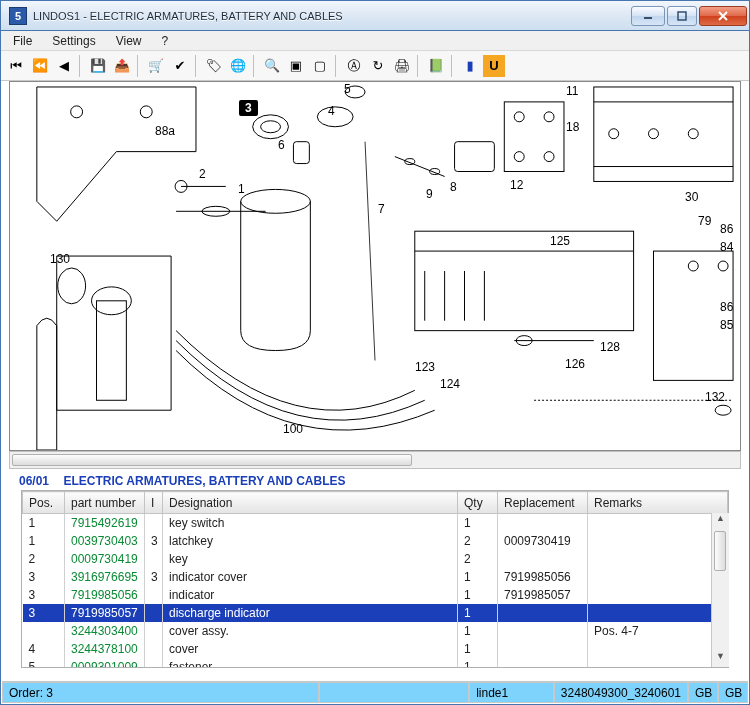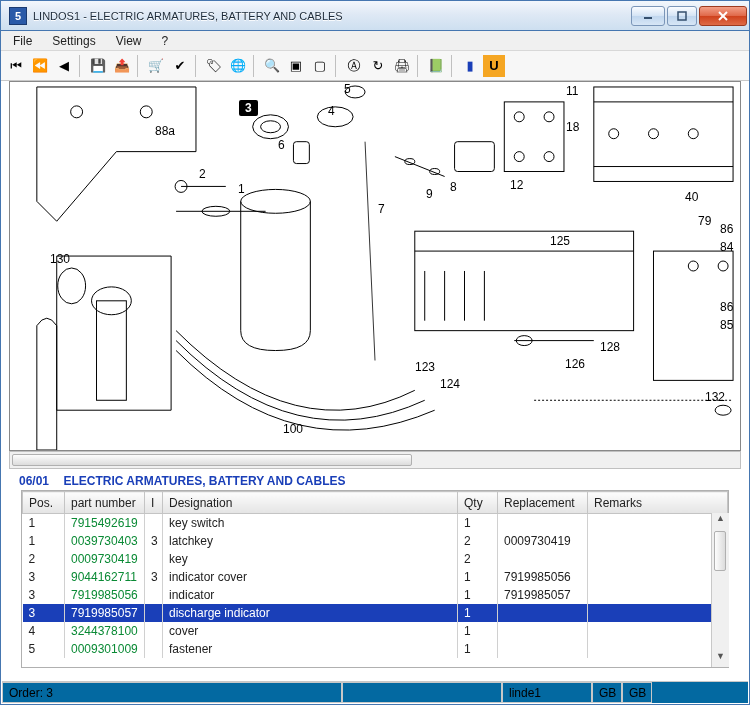--- a/index.html
+++ b/index.html
@@ -25,21 +25,21 @@
 .table-wrap{margin:0 20px;border:1px solid #b0b0b0;position:relative}
 .table-scroll{height:176px;overflow:hidden}
 table{width:100%;border-collapse:collapse;table-layout:fixed}
 th{background:linear-gradient(#fcfcfc,#e4e4e4);border:1px solid #c4c4c4;text-align:left;padding:3px 6px;font-weight:normal;color:#222;height:22px}
 td{border-right:1px solid #d0d0d0;padding:2px 6px;height:18px;color:#222;white-space:nowrap;overflow:hidden}
 tr.sel td{background:#1a3fb8;color:#fff}
 .pn{color:#0a8a35}
 .vscroll{position:absolute;right:-1px;top:22px;bottom:0;width:18px;background:#f0f0f0;border-left:1px solid #c8c8c8}
 .vscroll .vthumb{position:absolute;top:18px;left:2px;width:12px;height:40px;background:linear-gradient(90deg,#fdfdfd,#dcdcdc);border:1px solid #b0b0b0;border-radius:2px}
 .vscroll .arr{position:absolute;left:0;width:100%;height:16px;text-align:center;font-size:9px;color:#555}
-.statusbar{position:absolute;bottom:2px;left:2px;right:2px;height:22px;background:#0369a1;border-top:1px solid #c8c8c8;display:flex}
+.statusbar{position:absolute;bottom:2px;left:2px;right:2px;height:22px;background:#7dd3fc;border-top:1px solid #c8c8c8;display:flex}
 .status-cell{border:1px solid #c8c8c8;padding:3px 6px;height:100%}
 svg{pointer-events:none}
 </style>
 </head>
 <body>
 
 <div class="titlebar">
   <div class="app-icon">5</div>
   <div class="title-text">LINDOS1 - ELECTRIC ARMATURES, BATTERY AND CABLES</div>
   <div class="win-controls">
@@ -157,21 +157,21 @@
   <span class="callout" style="left:268px;top:56px">6</span>
   <span class="callout" style="left:189px;top:85px">2</span>
   <span class="callout" style="left:228px;top:100px">1</span>
   <span class="callout" style="left:40px;top:170px">130</span>
   <span class="callout" style="left:368px;top:120px">7</span>
   <span class="callout" style="left:440px;top:98px">8</span>
   <span class="callout" style="left:416px;top:105px">9</span>
   <span class="callout" style="left:556px;top:38px">18</span>
   <span class="callout" style="left:556px;top:2px">11</span>
   <span class="callout" style="left:500px;top:96px">12</span>
-  <span class="callout" style="left:675px;top:108px">40</span>
+  <span class="callout" style="left:675px;top:108px">30</span>
   <span class="callout" style="left:688px;top:132px">79</span>
   <span class="callout" style="left:710px;top:140px">86</span>
   <span class="callout" style="left:710px;top:158px">84</span>
   <span class="callout" style="left:710px;top:218px">86</span>
   <span class="callout" style="left:710px;top:236px">85</span>
   <span class="callout" style="left:540px;top:152px">125</span>
   <span class="callout" style="left:590px;top:258px">128</span>
   <span class="callout" style="left:555px;top:275px">126</span>
   <span class="callout" style="left:405px;top:278px">123</span>
   <span class="callout" style="left:430px;top:295px">124</span>
@@ -234,21 +234,21 @@
             <td>2</td>
             <td class="pn">0009730419</td>
             <td></td>
             <td>key</td>
             <td>2</td>
             <td></td>
             <td></td>
           </tr>
           <tr>
             <td>3</td>
-            <td class="pn">9044162711</td>
+            <td class="pn">3916976695</td>
             <td>3</td>
             <td>indicator cover</td>
             <td>1</td>
             <td>7919985056</td>
             <td></td>
           </tr>
           <tr>
             <td>3</td>
             <td class="pn">7919985056</td>
             <td></td>
@@ -258,20 +258,29 @@
             <td></td>
           </tr>
           <tr class="sel">
             <td>3</td>
             <td>7919985057</td>
             <td></td>
             <td>discharge indicator</td>
             <td>1</td>
             <td></td>
             <td></td>
+          </tr>
+          <tr>
+            <td></td>
+            <td class="pn">3244303400</td>
+            <td></td>
+            <td>cover assy.</td>
+            <td>1</td>
+            <td></td>
+            <td>Pos. 4-7</td>
           </tr>
           <tr>
             <td>4</td>
             <td class="pn">3244378100</td>
             <td></td>
             <td>cover</td>
             <td>1</td>
             <td></td>
             <td></td>
           </tr>
@@ -291,15 +300,16 @@
     <div class="arr" style="top:0">▲</div>
       <div class="vthumb"></div>
       <div class="arr" style="bottom:0">▼</div>
   </div>
 </div>
 
 <div class="statusbar">
   <div class="status-cell" style="width:340px">Order: 3</div>
   <div class="status-cell" style="width:160px"></div>
   <div class="status-cell" style="width:90px">linde1</div>
+  <div class="status-cell" style="flex:1">3248049300_3240601</div>
   <div class="status-cell" style="width:30px">GB</div>
   <div class="status-cell" style="width:30px">GB</div>
 </div>
 
 </body></html>

